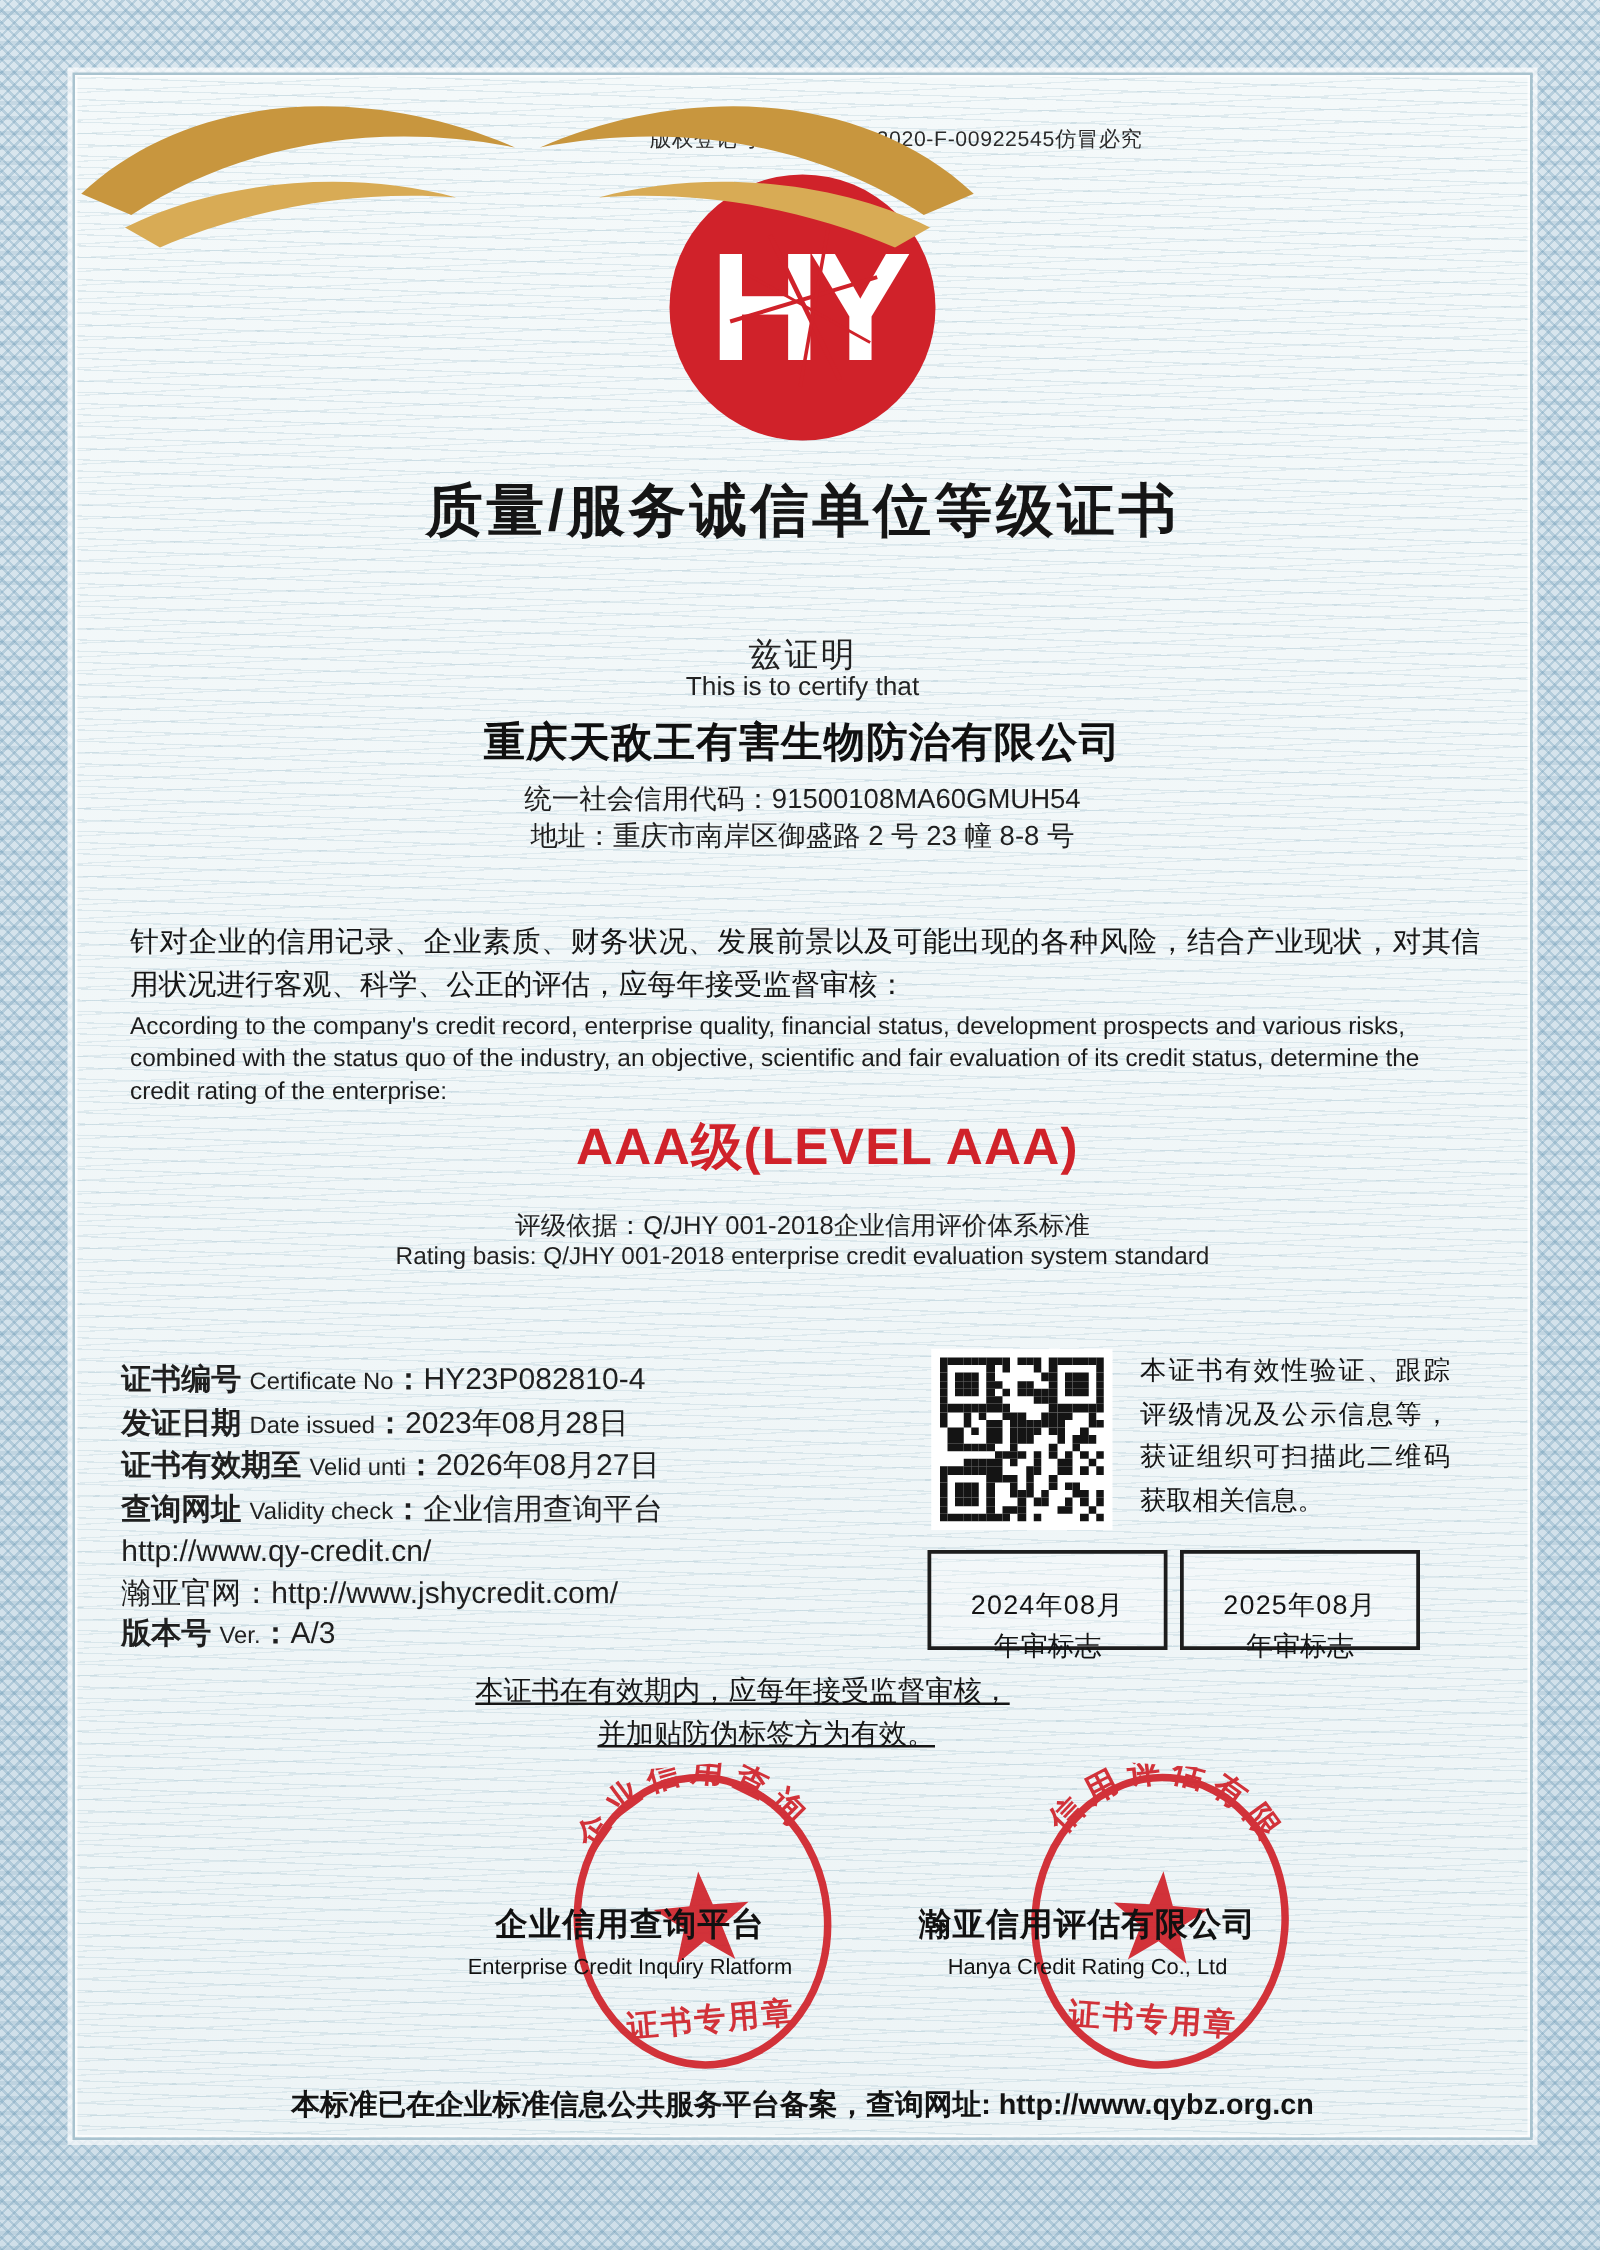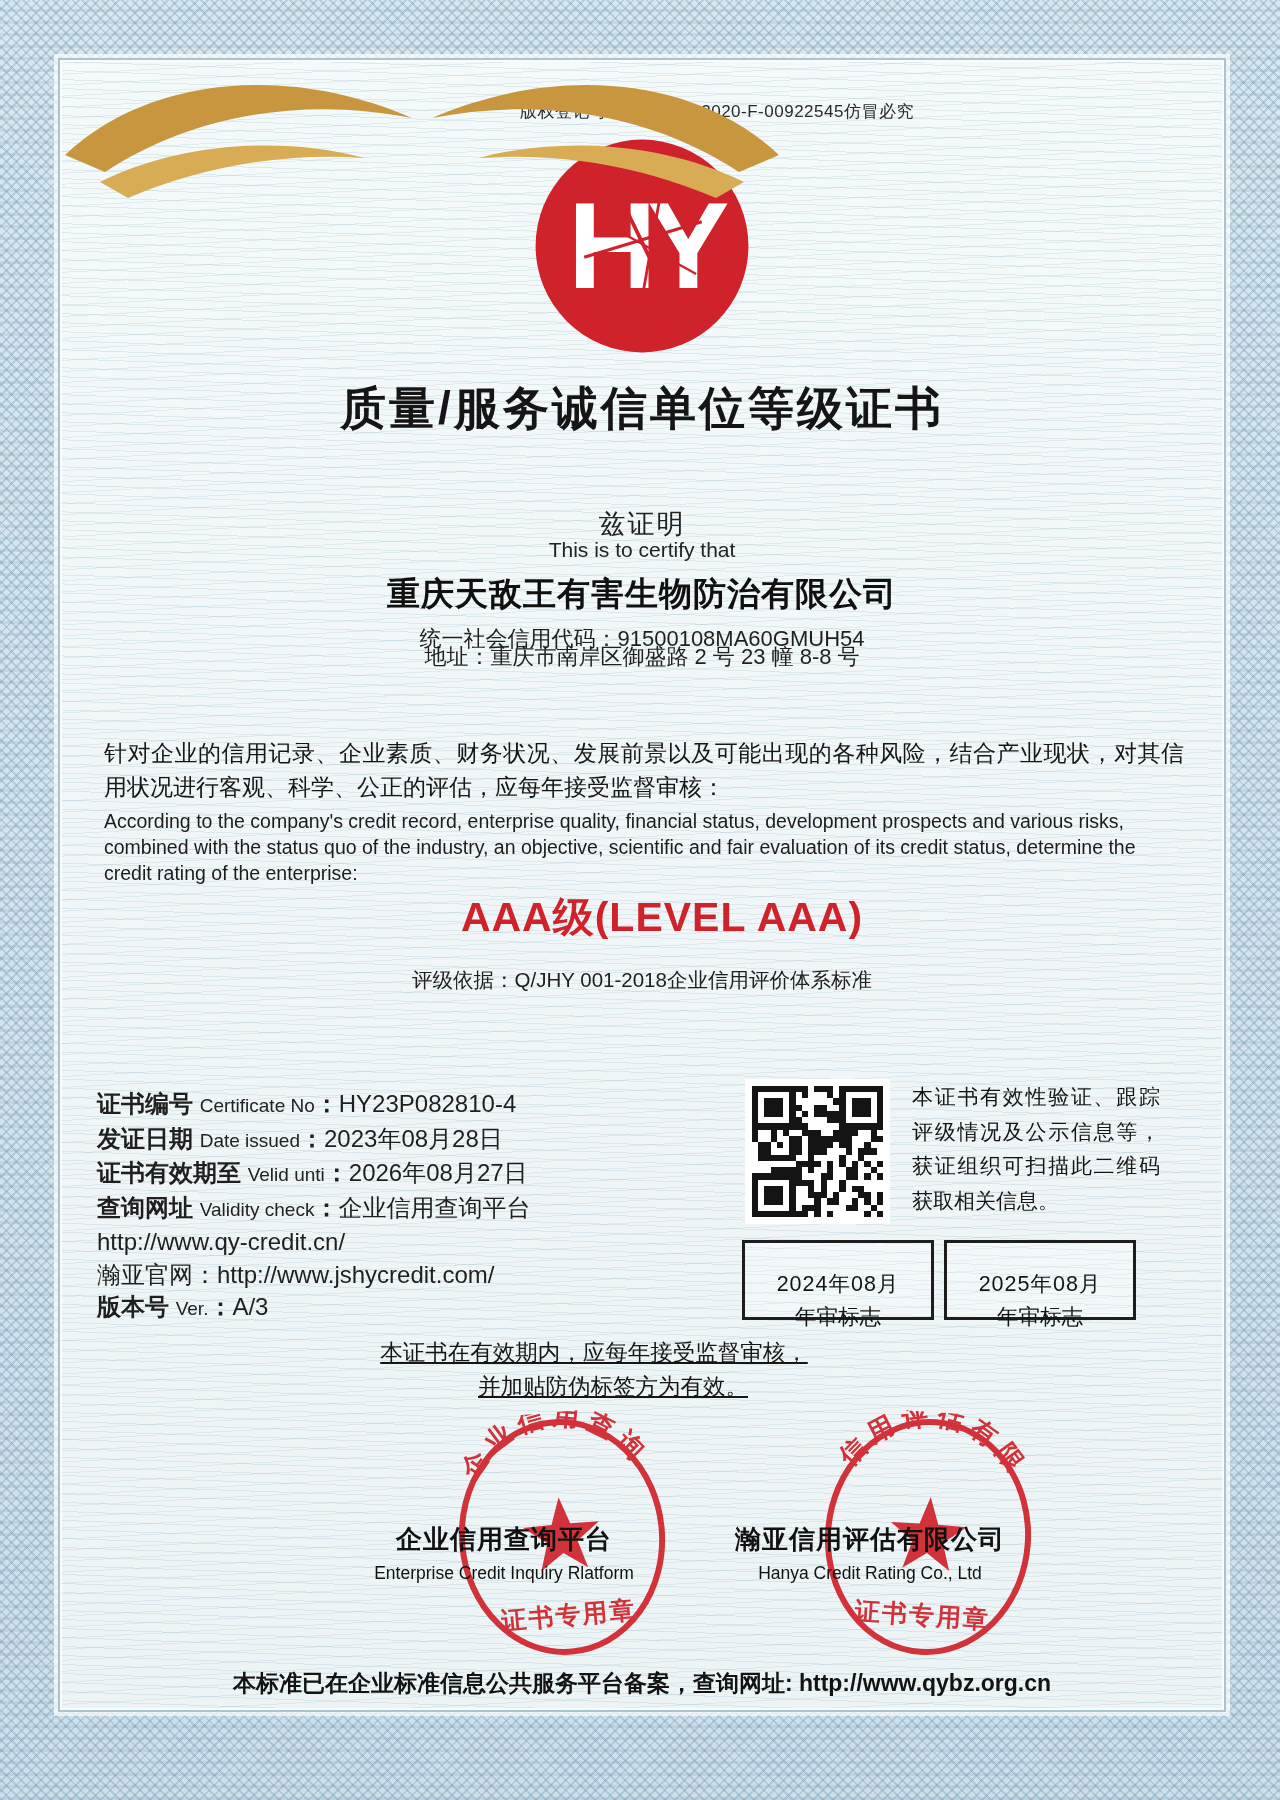--- a/index.html
+++ b/index.html
@@ -22,21 +22,21 @@
   .logo{top:74px;left:50%;margin-left:-112px;width:224px;height:224px;}
   .flourish{top:150px;width:360px;height:160px;}
   .flourish.l{left:66px;}
   .flourish.r{right:66px;transform:scaleX(-1);}
   .title-zh{top:318px;font-size:46px;font-weight:700;letter-spacing:3px;color:#151515;}
   .title-en{top:396px;font-size:23px;color:#222;}
   .certify-zh{top:446px;font-size:27px;color:#222;letter-spacing:2px;}
   .certify-en{top:478px;font-size:21px;color:#222;}
   .company{top:512px;font-size:33px;font-weight:700;letter-spacing:1px;color:#101010;}
   .code-line{top:564px;font-size:22px;}
-  .addr-line{top:582px;font-size:22px;}
+  .addr-line{top:594px;font-size:22px;}
   .para-zh{top:676px;left:44px;right:40px;font-size:23px;line-height:34px;text-align:justify;color:#161616;}
   .para-en{top:748px;left:44px;right:40px;font-size:19.5px;line-height:26px;text-align:left;color:#1c1c1c;}
   .rating{top:830px;font-size:41px;font-weight:800;letter-spacing:1px;padding-left:40px;}
   .basis-zh{top:906px;font-size:20.5px;}
   .basis-en{top:934px;font-size:19.5px;}
   .details{top:1028px;left:37px;width:600px;font-size:24px;line-height:32.5px;}
   .drow .dzh{font-weight:700;}
   .drow .den{font-size:19px;color:#222;}
   .dval{font-weight:400;}
   .qr{position:absolute;left:685px;top:1019px;width:145px;height:145px;background:#fff;padding:7px;box-sizing:border-box;
@@ -97,20 +97,21 @@
     <div class="abs ctr certify-en">This is to certify that</div>
     <div class="abs ctr company">重庆天敌王有害生物防治有限公司</div>
     <div class="abs ctr code-line">统一社会信用代码：91500108MA60GMUH54</div>
     <div class="abs ctr addr-line">地址：重庆市南岸区御盛路 2 号 23 幢 8-8 号</div>
 
     <div class="abs para-zh">针对企业的信用记录、企业素质、财务状况、发展前景以及可能出现的各种风险，结合产业现状，对其信用状况进行客观、科学、公正的评估，应每年接受监督审核：</div>
     <div class="abs para-en">According to the company's credit record, enterprise quality, financial status, development prospects and various risks, combined with the status quo of the industry, an objective, scientific and fair evaluation of its credit status, determine the credit rating of the enterprise:</div>
 
     <div class="abs ctr rating" style="color:#d0222a">AAA级(LEVEL AAA)</div>
     <div class="abs ctr basis-zh">评级依据：Q/JHY 001-2018企业信用评价体系标准</div>
+    <div class="abs ctr basis-en">Rating basis: Q/JHY 001-2018 enterprise credit evaluation system standard</div>
 
     
     <div class="abs details">
       <div class="drow">
         <span class="dzh">证书编号</span>
         <span class="den">Certificate No</span><span class="dzh">：</span><span class="dval">HY23P082810-4</span>
       </div>
       <div class="drow">
         <span class="dzh">发证日期</span>
         <span class="den">Date issued</span><span class="dzh">：</span><span class="dval">2023年08月28日</span>

